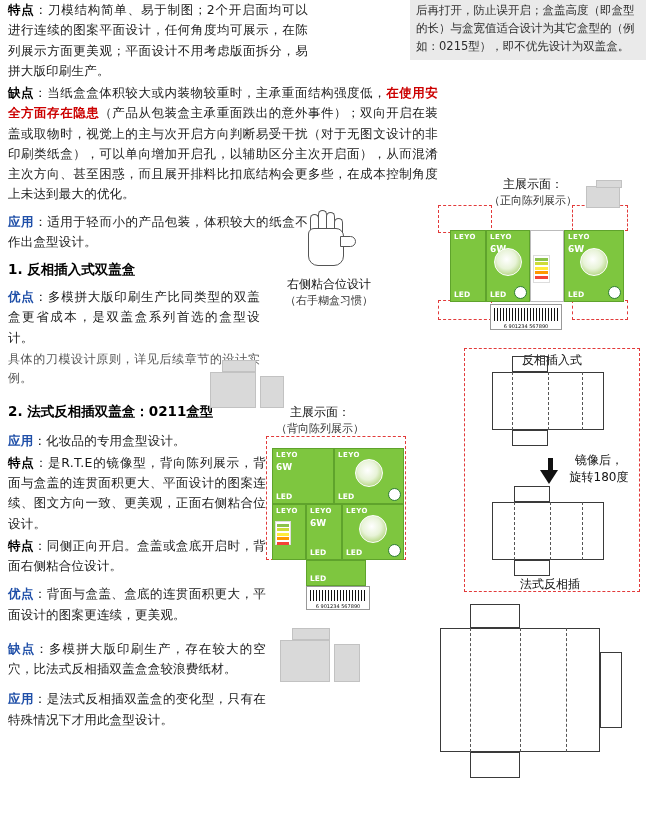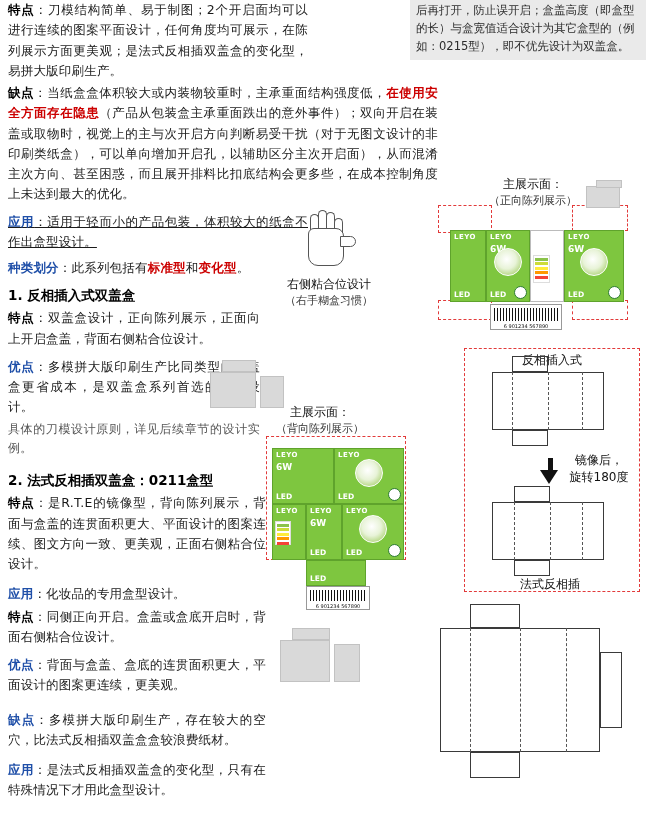--- a/index.html
+++ b/index.html
@@ -265,36 +265,34 @@
 </style>
 </head>
 <body>
 
 <div class="page">
 
   <div class="grey-box">后再打开，防止误开启；盒盖高度（即盒型的长）与盒宽值适合设计为其它盒型的（例如：0215型），即不优先设计为双盖盒。</div>
 
   <div class="text-col">
 
-    <p class="para narrow"><span class="lbl">特点</span><span>：刀模结构简单、易于制图；2个开启面均可以进行连续的图案平面设计，任何角度均可展示，在陈列展示方面更美观；是法式反相插双盖盒的变化型，易拼大版印刷生产。</span></p>
+    <p class="para narrow"><span class="lbl">特点</span><span>：刀模结构简单、易于制图；2个开启面均可以进行连续的图案平面设计，任何角度均可展示，在陈列展示方面更美观；平面设计不用考虑版面拆分，易拼大版印刷生产。</span></p>
 
     <p class="para" style="margin-top:0;"><span class="lbl">缺点</span><span>：当纸盒盒体积较大或内装物较重时，主承重面结构强度低，</span><span class="red">在使用安全方面存在隐患</span><span>（产品从包装盒主承重面跌出的意外事件）；双向开启在装盖或取物时，视觉上的主与次开启方向判断易受干扰（对于无图文设计的非印刷类纸盒），可以单向增加开启孔，以辅助区分主次开启面），从而混淆主次方向、甚至困惑，而且展开排料比扣底结构会更多些，在成本控制角度上未达到最大的优化。</span></p>
 
-    <p class="para narrow" style="margin-top:7px;text-decoration:underline;"><span class="blue">应用</span><span>：适用于轻而小的产品包装，体积较大的纸盒不作出盒型设计。</span></p>
-
-    <p class="para narrow" style="margin-top:6px;"><span class="blue">种类划分</span><span>：此系列包括有</span><span class="red">标准型</span><span>和</span><span class="red">变化型</span><span>。</span></p>
+    <p class="para narrow" style="margin-top:7px;"><span class="blue">应用</span><span>：适用于轻而小的产品包装，体积较大的纸盒不作出盒型设计。</span></p>
+
 
     <div class="heading" style="">1. 反相插入式双盖盒</div>
-    <p class="para narrow2"><span class="lbl">特点</span><span>：双盖盒设计，正向陈列展示，正面向上开启盒盖，背面右侧粘合位设计。</span></p>
     <p class="para narrow2" style="margin-top:8px;"><span class="blue">优点</span><span>：多模拼大版印刷生产比同类型的双盖盒更省成本，是双盖盒系列首选的盒型设计。</span></p>
     <p class="para small-note narrow2">具体的刀模设计原则，详见后续章节的设计实例。</p>
 
     <div class="heading" style="margin-top:14px;"><span>2. 法式反相插双盖盒</span><span>：0211盒型</span></div>
+    <p class="para narrow3" style="margin-top:10px;"><span class="blue">应用</span><span>：化妆品的专用盒型设计。</span></p>
     <p class="para narrow3"><span class="lbl">特点</span><span>：是R.T.E的镜像型，背向陈列展示，背面与盒盖的连贯面积更大、平面设计的图案连续、图文方向一致、更美观，正面右侧粘合位设计。</span></p>
-    <p class="para narrow3" style="margin-top:10px;"><span class="blue">应用</span><span>：化妆品的专用盒型设计。</span></p>
 
     <p class="para narrow3"><span class="lbl">特点</span><span>：同侧正向开启。盒盖或盒底开启时，背面右侧粘合位设计。</span></p>
     <p class="para narrow3" style="margin-top:8px;"><span class="blue">优点</span><span>：背面与盒盖、盒底的连贯面积更大，平面设计的图案更连续，更美观。</span></p>
     <p class="para narrow3" style="margin-top:14px;"><span class="blue">缺点</span><span>：多模拼大版印刷生产，存在较大的空穴，比法式反相插双盖盒盒较浪费纸材。</span></p>
     <p class="para narrow3" style="margin-top:10px;"><span class="blue">应用</span><span>：是法式反相插双盖盒的变化型，只有在特殊情况下才用此盒型设计。</span></p>
 
   </div>
 
   <div class="fig" style="left:420px; top:176px; width:226px;">
     <div class="caption">

